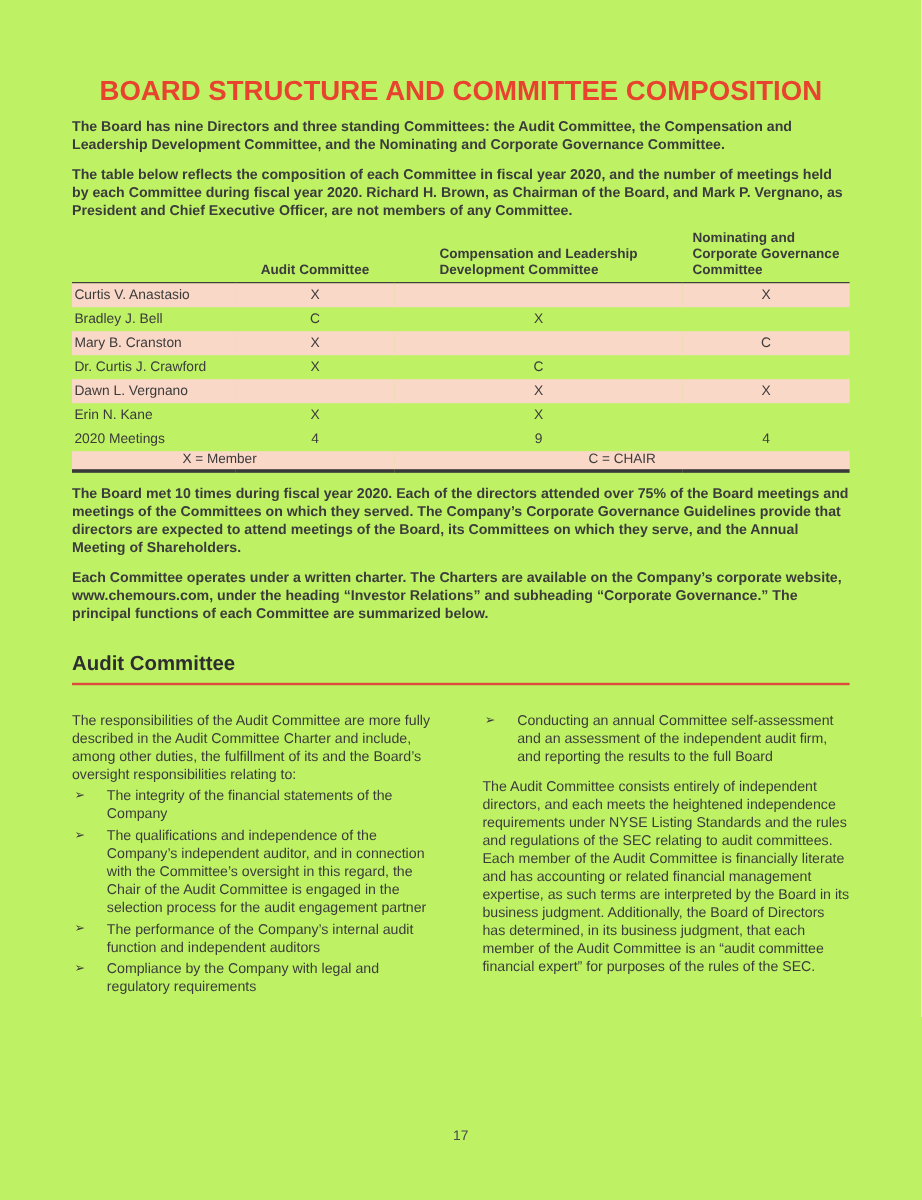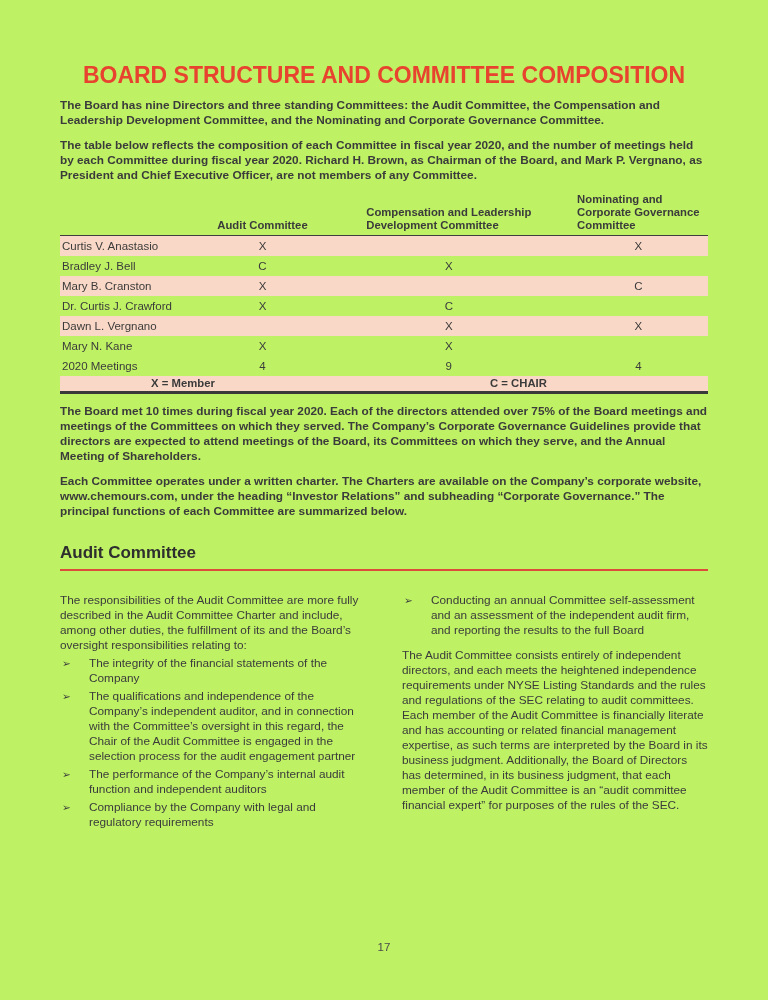--- a/index.html
+++ b/index.html
@@ -41,21 +41,21 @@
     padding:0 0 3px;border-bottom:1px solid #3f3f3f;
     text-align:center;font-size:11.3px;line-height:13px;
   }
   thead th .hdr{display:inline-block;text-align:left;white-space:pre-line;}
   tbody td{height:18px;padding:4px;}
   td.name{text-align:left;padding-left:2px;}
   td.mark{text-align:center;}
   tr.hl td{background:var(--row-hl);}
   tfoot td{
     background:var(--row-hl);
-    height:16px;font-weight:bold;font-size:11.3px;
+    height:16px;font-weight:normal;font-size:11.3px;
     text-align:center;border-bottom:3px solid #3a3a3a;
   }
   tfoot td.member{padding-right:24px;}
 
   h2.section{
     margin:24px 0 0;padding-bottom:6px;
     font-size:17px;line-height:20px;font-weight:bold;color:#2e2e2e;
     border-bottom:2px solid var(--rule);
   }
   .columns{display:flex;gap:36px;margin-top:22px;}
@@ -123,21 +123,21 @@
           <td class="mark">C</td>
           <td class="mark"></td>
         </tr>
         <tr class="hl">
           <td class="name">Dawn L. Vergnano</td>
           <td class="mark"></td>
           <td class="mark">X</td>
           <td class="mark">X</td>
         </tr>
         <tr>
-          <td class="name">Mary N. Kane</td>
+          <td class="name">Erin N. Kane</td>
           <td class="mark">X</td>
           <td class="mark">X</td>
           <td class="mark"></td>
         </tr>
         <tr>
           <td class="name">2020 Meetings</td>
           <td class="mark">4</td>
           <td class="mark">9</td>
           <td class="mark">4</td>
         </tr>

